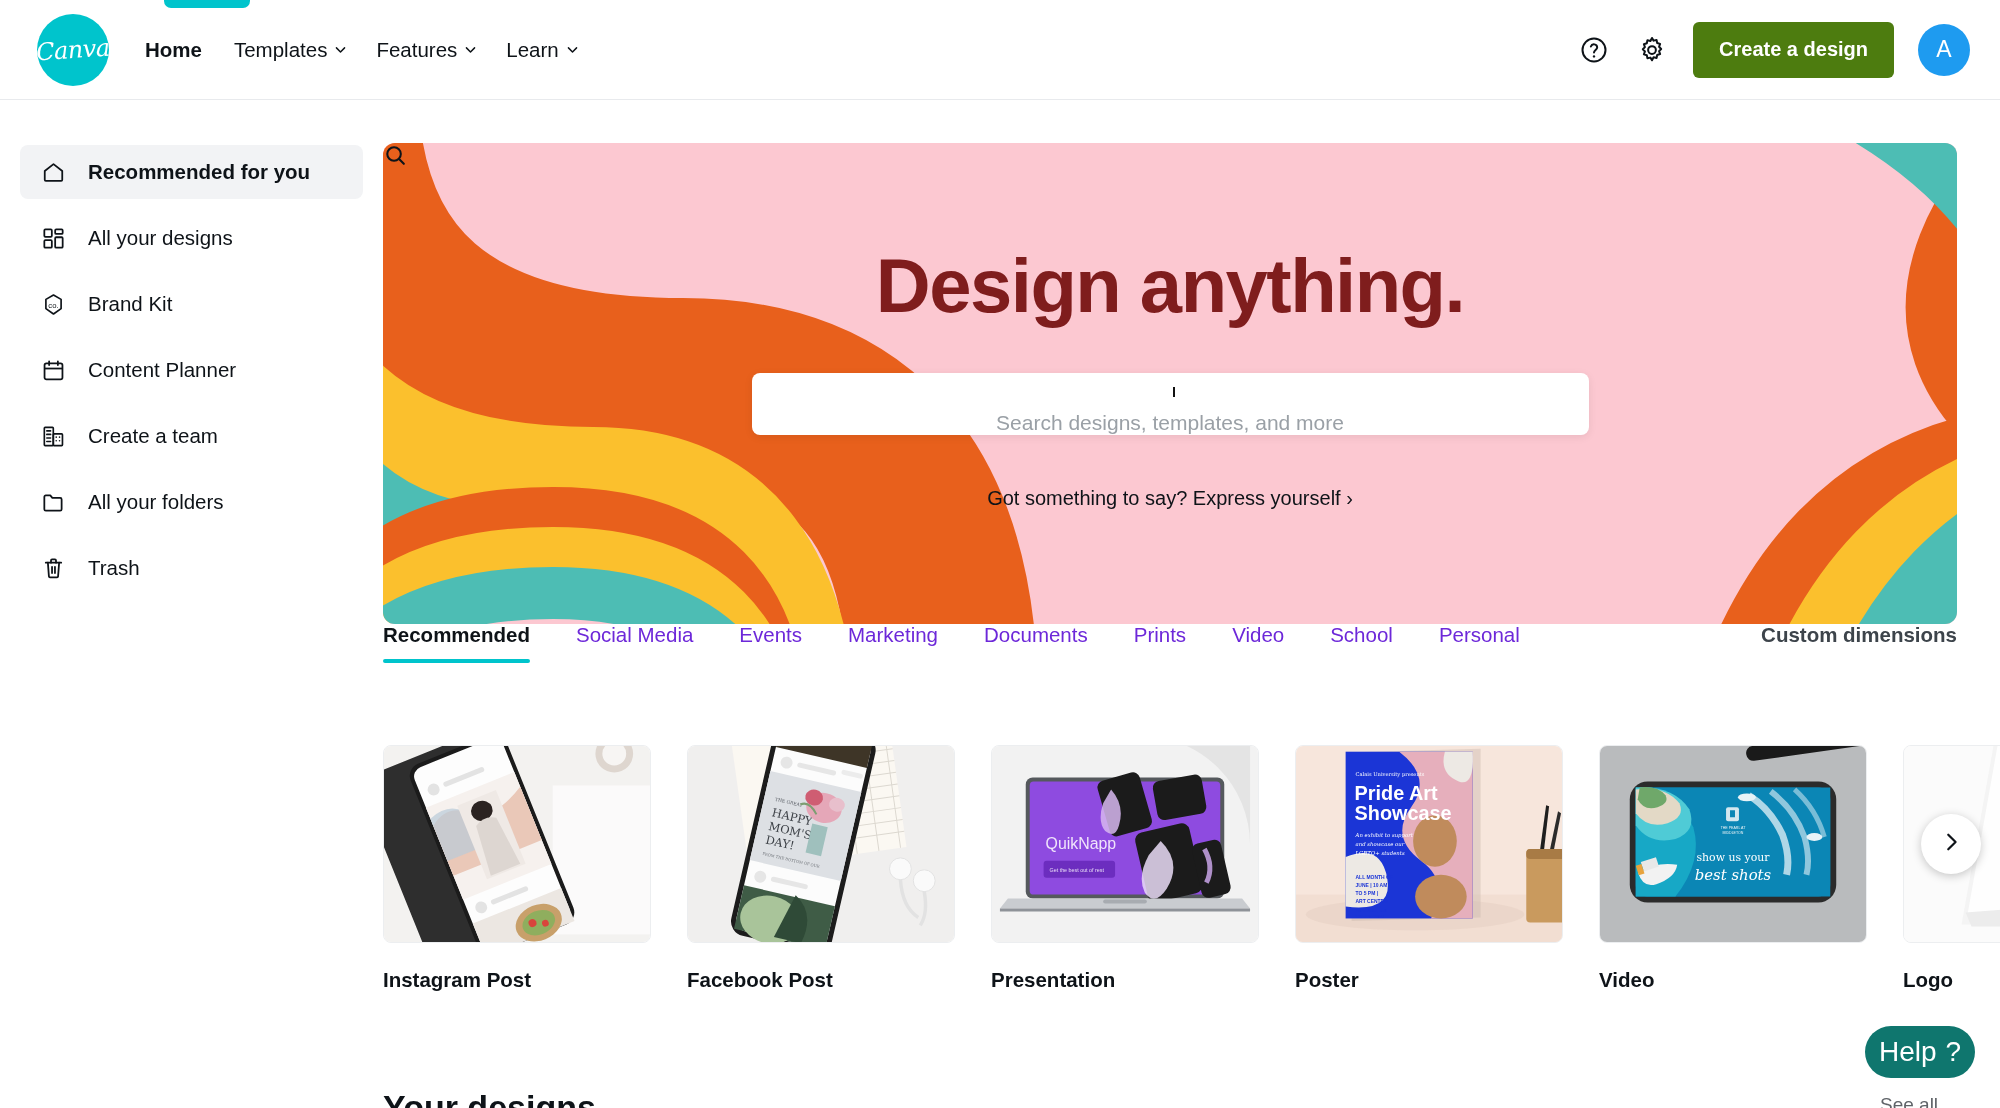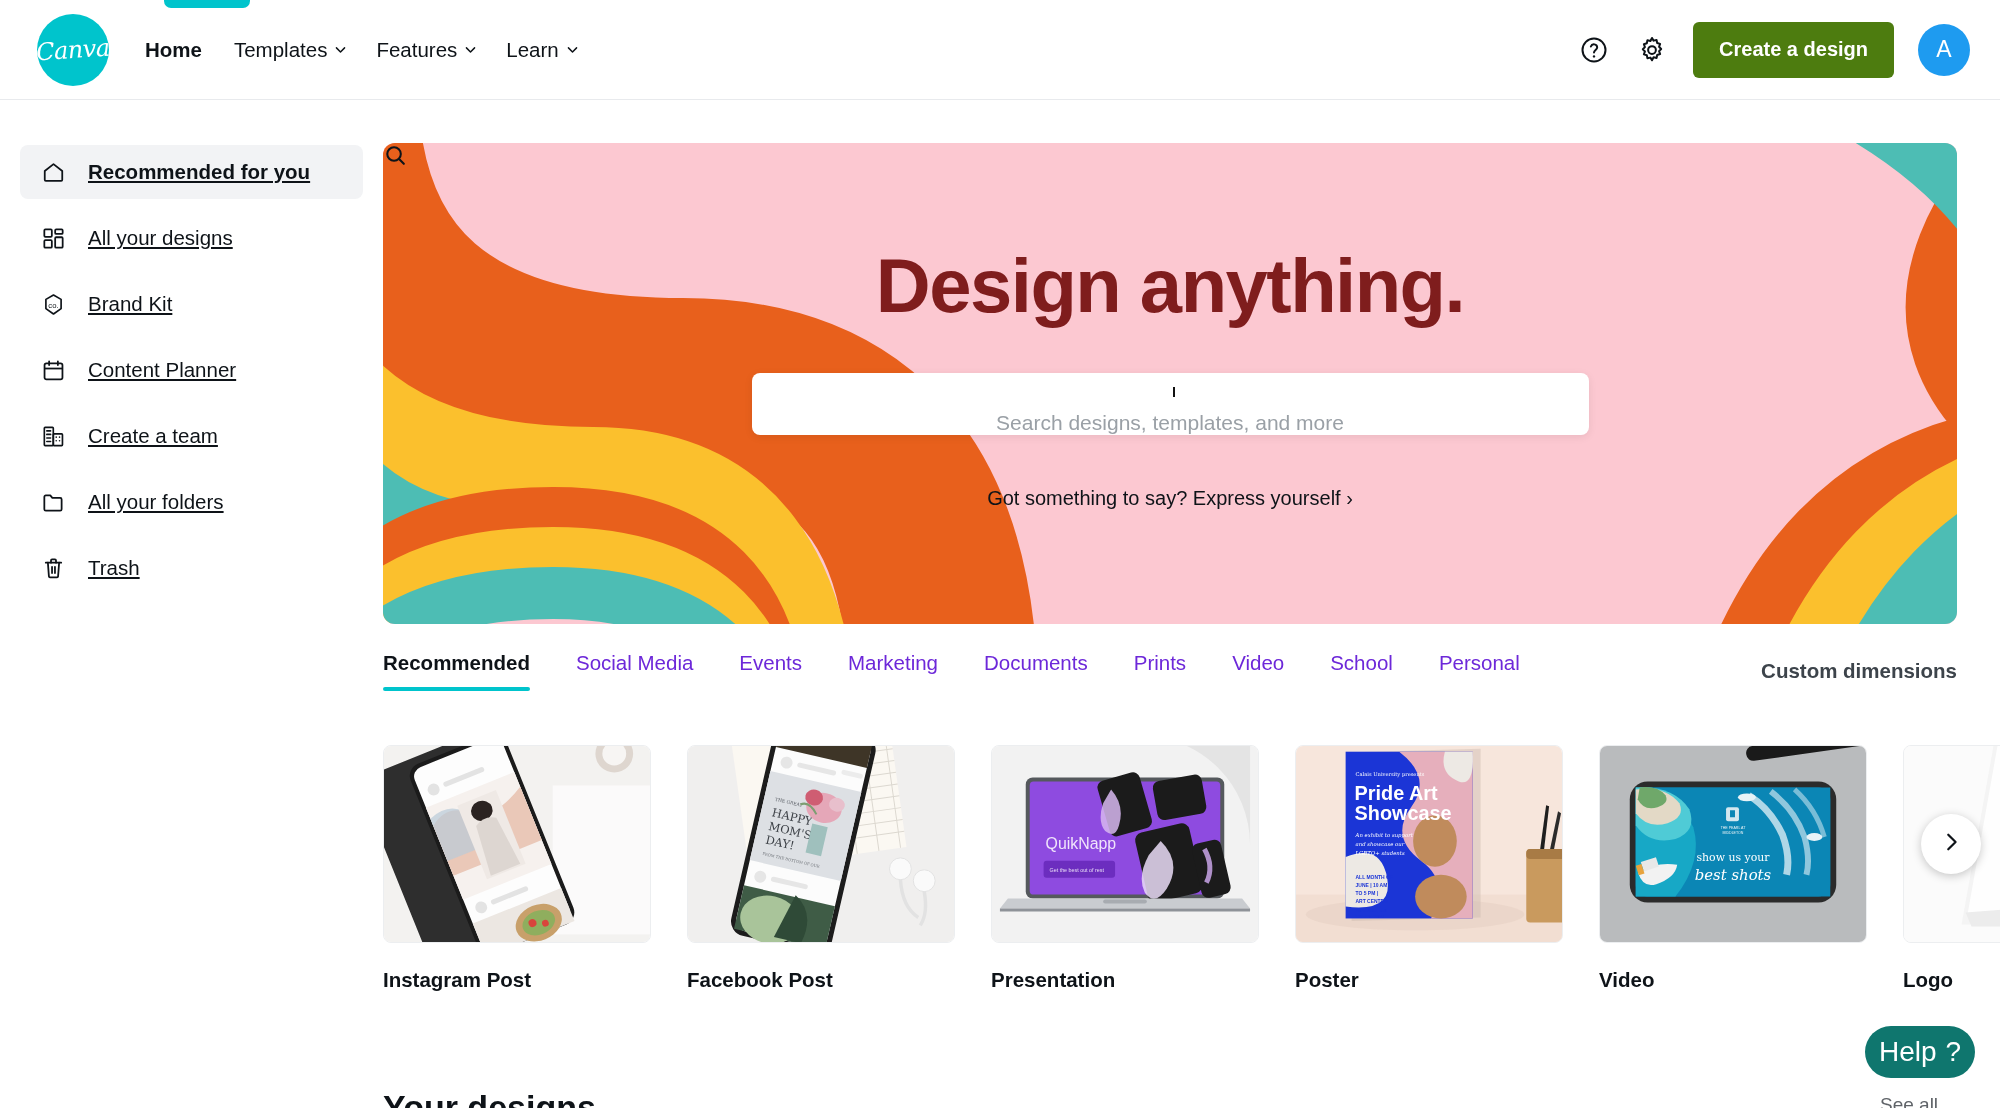--- a/index.html
+++ b/index.html
@@ -70,21 +70,21 @@
   }
 
   
   .sidebar {
     position: absolute; left: 0; top: 101px;
     width: 383px; padding-top: 44px;
   }
   .side-item {
     display: flex; align-items: center;
     height: 54px; margin: 0 20px; padding-left: 20px;
-    border-radius: 8px; cursor: pointer; gap: 22px; text-decoration: underline;
+    border-radius: 8px; cursor: pointer; gap: 22px;
   }
   .side-item.active { background: #F2F3F5; }
   .side-item .side-label { font-size: 20.5px; color: #0e1318; }
   .side-item.active .side-label { font-weight: bold; }
   .side-icon { width: 26px; height: 26px; display: flex; align-items: center; justify-content: center; }
   .side-gap { height: 12px; }
 
   
   .banner {
     position: absolute; left: 383px; top: 143px;
@@ -115,23 +115,23 @@
     width: 1.5px; height: 26px; background: #111;
     margin-right: -8px;
   }
   .search-ph { font-size: 21px; color: #9aa0a6; }
   .hero-sub {
     margin-top: 52px; font-size: 20px; color: #0e1318; cursor: pointer;
   }
 
   
   .tabs-row {
-    position: absolute; left: 383px; top: 643px;
+    position: absolute; left: 383px; top: 623px;
     width: 1574px; height: 56px;
-    display: flex; align-items: center;
+    display: flex; align-items: flex-start;
   }
   .tab {
     font-size: 20.5px; color: #6d28d9;
     margin-right: 46px; padding-bottom: 16px;
     cursor: pointer; position: relative; white-space: nowrap;
   }
   .tab.active { color: #0e1318; font-weight: bold; }
   .tab.active::after {
     content: ""; position: absolute; left: 0; right: 0; bottom: 0;
     height: 4px; background: #00C4CC; border-radius: 2px;

